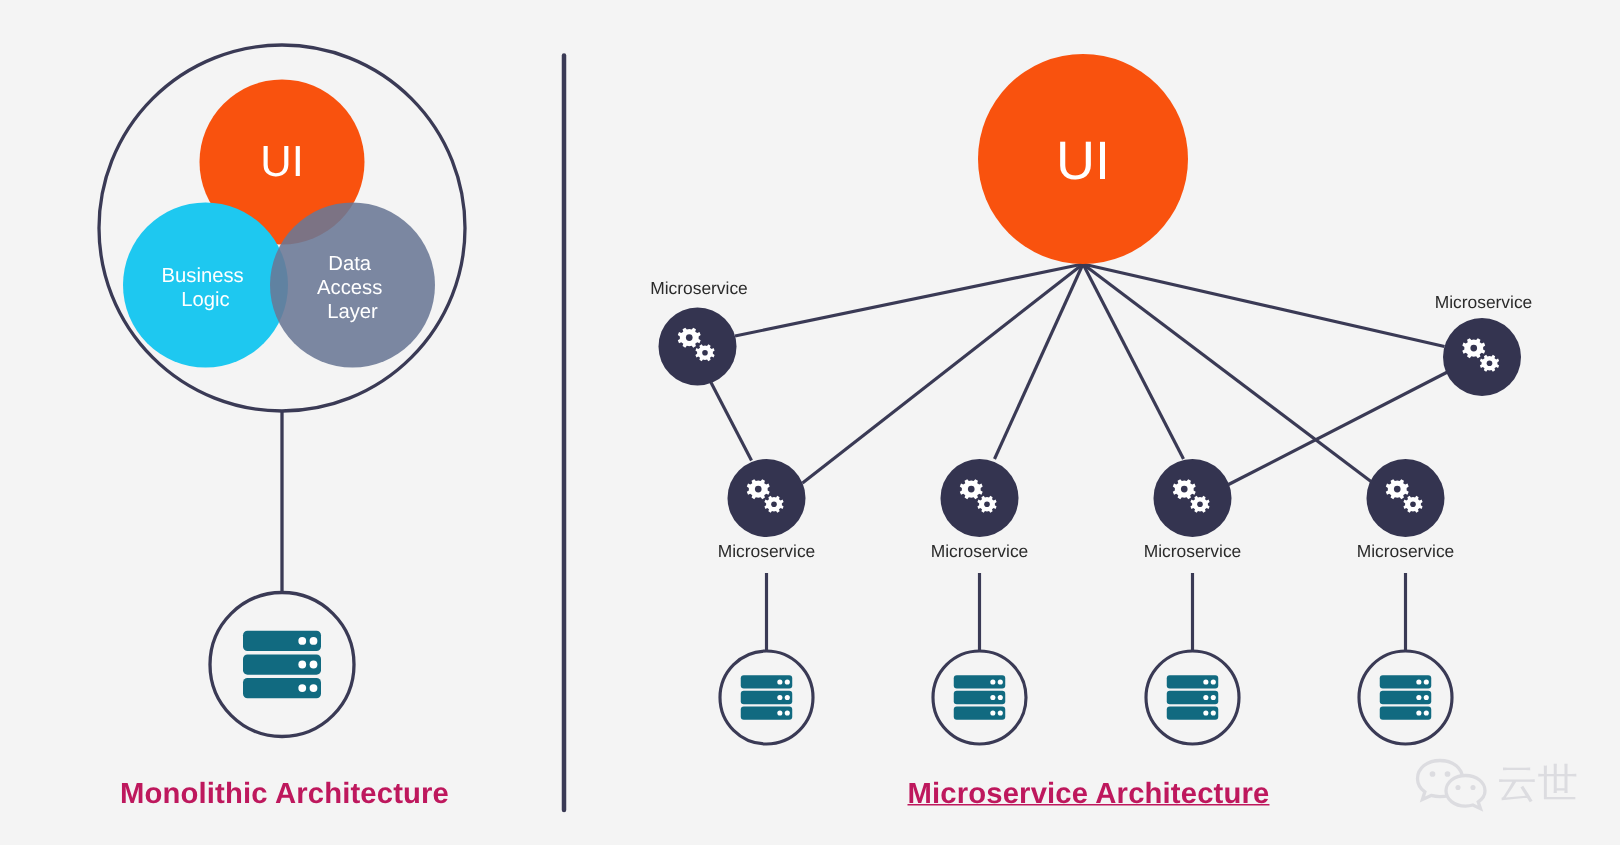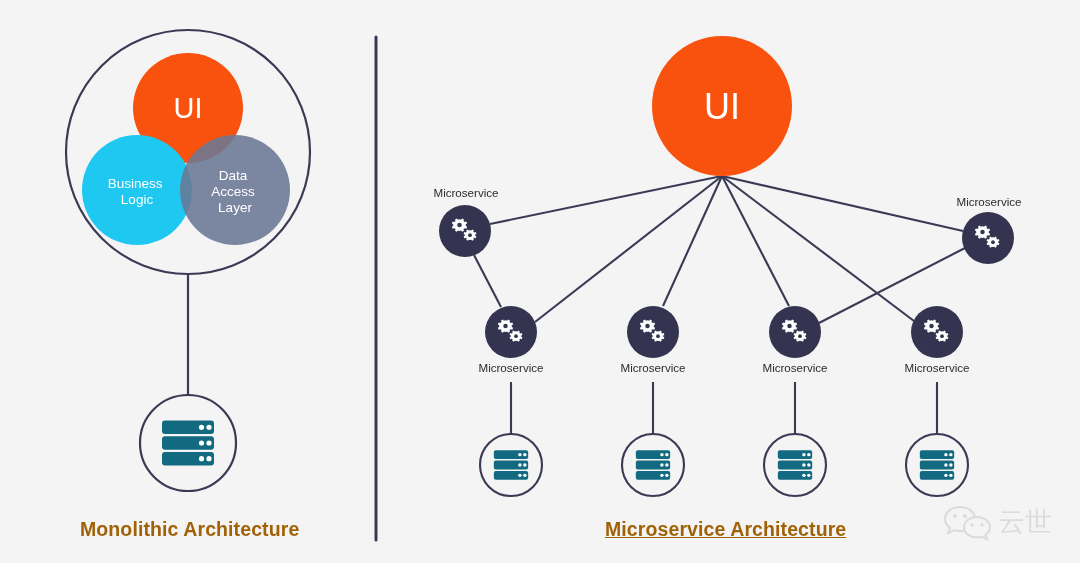--- a/index.html
+++ b/index.html
@@ -21,21 +21,21 @@
     position: absolute;
     left: 0;
     top: 0;
     width: 1080px;
     height: 563px;
   }
   .ttl {
     position: absolute;
     font-size: 19.5px;
     font-weight: bold;
-    color: #a16207;
+    color: #be185d;
     letter-spacing: .1px;
     white-space: nowrap;
   }
   #mono-title { left: 80px; top: 518px; }
   #micro-title { left: 605px; top: 518px; text-decoration: underline; }
   .ms-label {
     position: absolute;
     font-size: 11.6px;
     color: #2b2b2b;
     white-space: nowrap;

